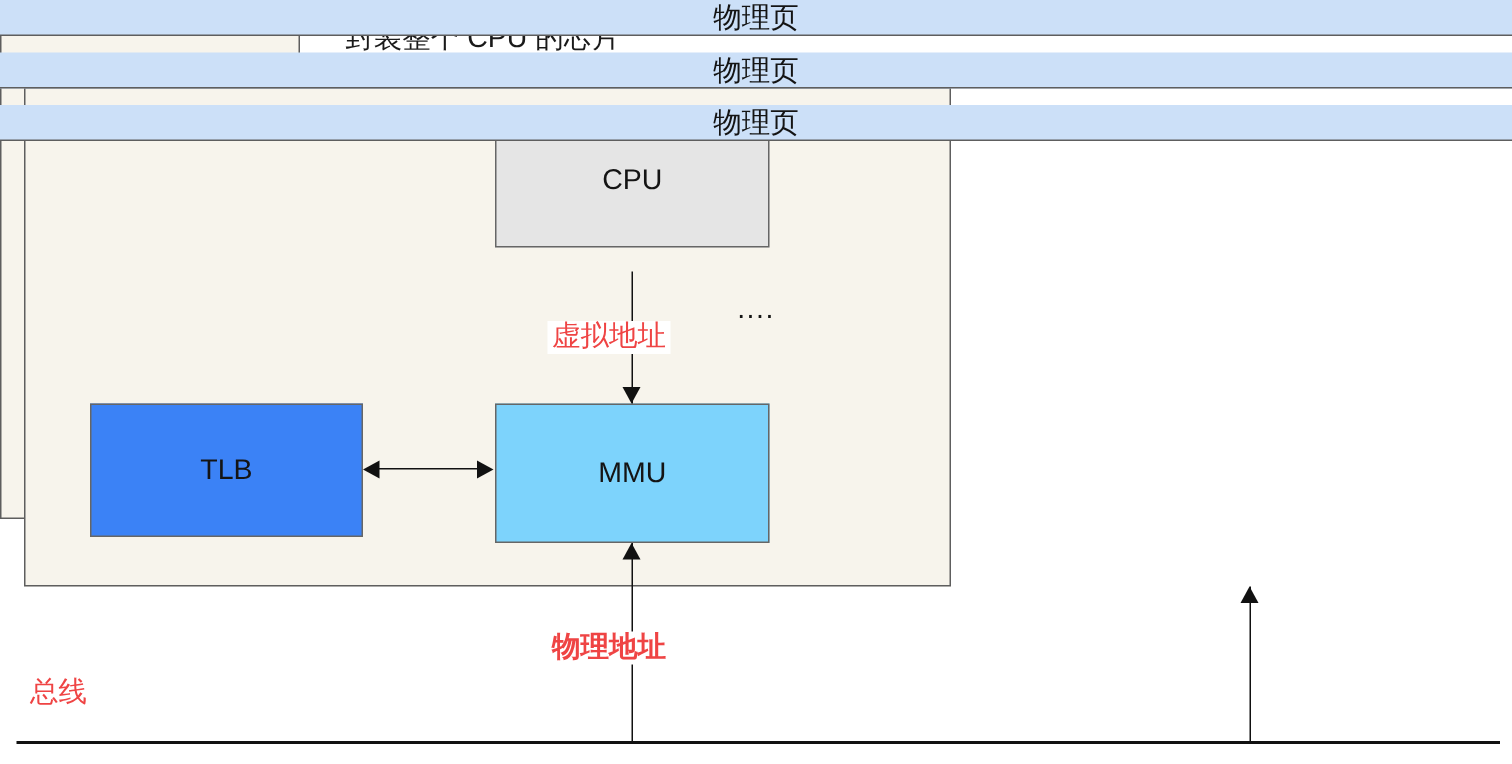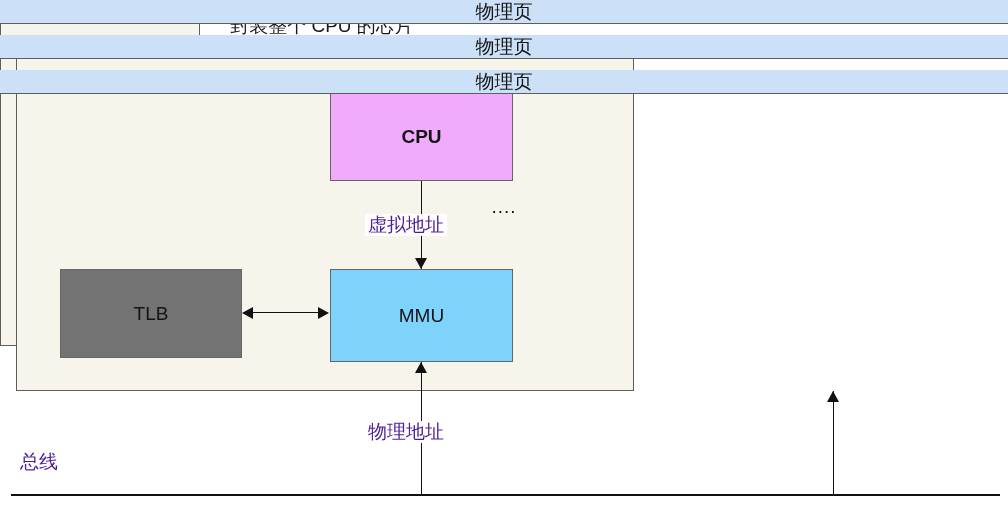--- a/index.html
+++ b/index.html
@@ -38,29 +38,28 @@
     line-height: 22px;
   }
 
   #chip-box {
     left: 16px; top: 58px;
     width: 618px; height: 333px;
     background: #f7f4ec;
     border-color: #5e5e5e;
   }
   #cpu-box {
-    left: 330px; top: 92px;
+    left: 330px; top: 76px;
     width: 183px; height: 89px;
-    background: #f0abfc;
-    font-weight: bold;
+    background: #e5e5e5;
   }
   #tlb-box {
     left: 60px; top: 269px;
     width: 182px; height: 89px;
-    background: #737373;
+    background: #3b82f6;
   }
   #mmu-box {
     left: 330px; top: 269px;
     width: 183px; height: 93px;
     background: #7dd3fc;
   }
 
   #mem-box {
     left: 733px; top: 45px;
     width: 200px; height: 346px;
@@ -146,28 +145,28 @@
     border-bottom: 6.5px solid transparent;
   }
   .arrow-left  { border-right: 11px solid #111111; }
   .arrow-right { border-left: 11px solid #111111; }
   #arrowhead-tlb { left: 242px; top: 307px; }
   #arrowhead-mmu-left { left: 318px; top: 307px; }
 
   .edge-label {
     position: absolute;
     font-size: 19px;
-    color: #4c1d95;
+    color: #ef4444;
     background: #ffffff;
     padding: 0 3px;
     white-space: nowrap;
     line-height: 22px;
   }
   #label-virtual-address { left: 365px; top: 214px; }
-  #label-physical-address { left: 365px; top: 421px; }
+  #label-physical-address { left: 365px; top: 421px; font-weight: bold; }
   #label-bus { left: 20px; top: 451px; background: transparent; padding: 0; }
 </style>
 </head>
 <body>
 
 <div id="canvas">
 
   <div class="title" id="chip-title">封装整个 CPU 的芯片</div>
 
   <div class="box" id="chip-box"></div>

